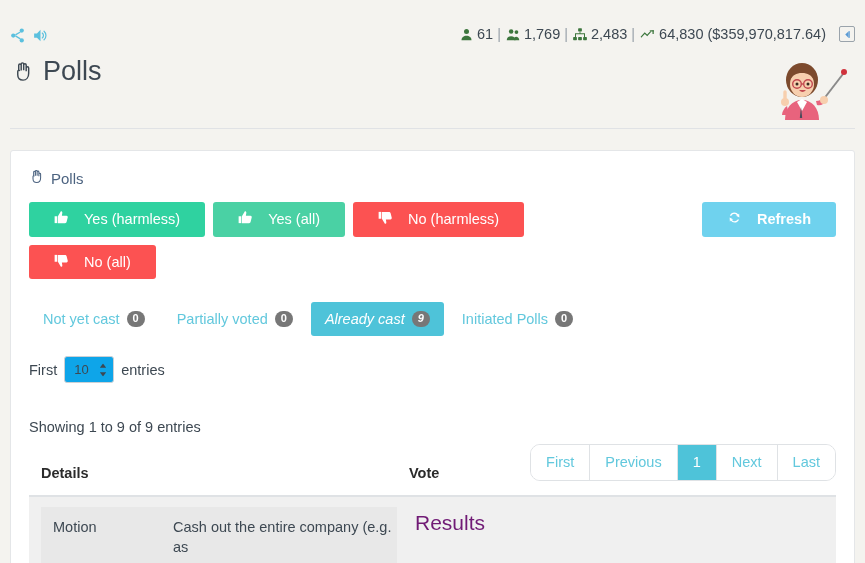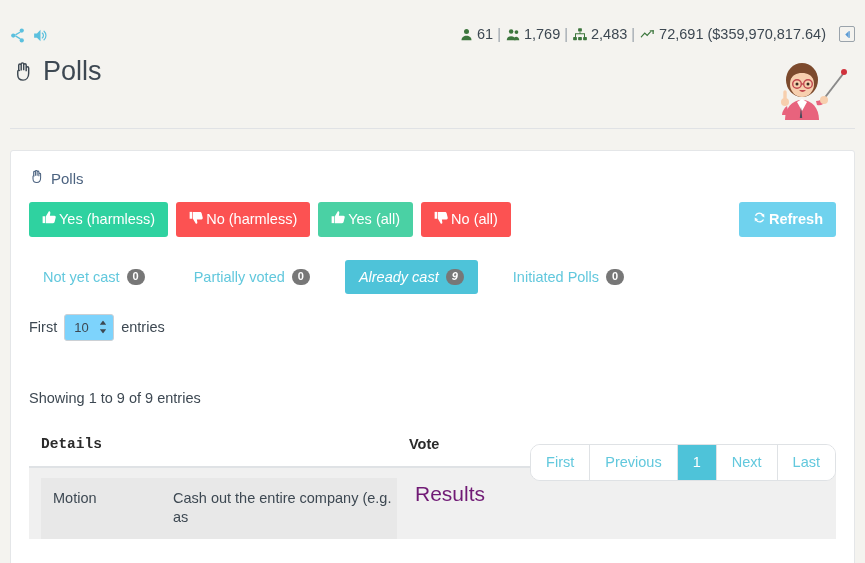--- a/index.html
+++ b/index.html
@@ -83,43 +83,43 @@
     padding: 17px 18px 0 18px;
     display: flex; align-items: center; gap: 6px;
     font-size: 15px;
     color: #4c6380;
   }
   .card-body { padding: 14px 18px 0 18px; position: relative; }
 
   
   .btn-row { display: flex; flex-wrap: wrap; gap: 8px; max-width: 560px; }
   .btn {
-    display: inline-flex; align-items: center; gap: 2px;
+    display: inline-flex; align-items: center; gap: 15px;
     border: none; border-radius: 3px;
     color: #fff;
     font-size: 14.5px;
-    padding: 8px 13px;
+    padding: 8px 25px;
     cursor: pointer;
     line-height: 1.15;
     font-family: inherit;
   }
   .btn-green { background: #2fd2a0; }
   .btn-green2 { background: #4ad1a4; }
   .btn-red { background: #fc5252; }
   .btn-refresh {
     position: absolute;
     right: 18px; top: 14px;
     background: #6fd2ee;
     font-weight: bold;
   }
 
   
   .tabs {
     display: flex; align-items: flex-start;
-    gap: 21px;
+    gap: 4px;
     margin-top: 23px;
   }
   .tab {
     display: inline-flex; align-items: center; gap: 7px;
     padding: 9px 14px;
     font-size: 14.5px;
     color: #62c8dd;
     border-radius: 3px;
     cursor: pointer;
     white-space: nowrap;
@@ -142,21 +142,21 @@
   .show-row {
     margin-top: 20px;
     display: flex; align-items: center; gap: 7px;
     font-size: 14.5px;
     color: #3d4852;
   }
   .show-select {
     appearance: none; -webkit-appearance: none;
     border: 1px solid #ccd0d4;
     border-radius: 3px;
-    background: #7dd3fc;
+    background: #0ea5e9;
     padding: 5px 24px 5px 9px;
     font-size: 13px;
     color: #3d4852;
     font-family: inherit;
     cursor: pointer;
   }
   .select-wrap { position: relative; display: inline-flex; }
   .select-arrows {
     position: absolute;
     right: 7px; top: 50%;
@@ -185,41 +185,41 @@
     color: #62c8dd;
     border-right: 1px solid #dfe2e5;
     background: #fff;
     cursor: pointer;
     line-height: 1.3;
   }
   .page-btn:last-child { border-right: none; }
   .page-btn.active { background: #4ec3d9; color: #fff; }
 
   .showing {
-    margin-top: 49px;
+    margin-top: 36px;
     font-size: 14.5px;
     color: #3d4852;
   }
 
   
   .tbl {
     margin-top: 30px;
     width: 100%;
     border-collapse: collapse;
     table-layout: fixed;
   }
   .tbl th {
     text-align: left;
     font-size: 14.5px;
     color: #2b2b2b;
     font-weight: bold;
     padding: 0 0 14px 12px;
     border-bottom: 2px solid #dfe2e5;
   }
-  .tbl th.col-details { width: 368px; font-family: Liberation Mono, monospace; }
+  .tbl th.col-details { width: 368px; }
   .tbl td {
     background: #f0f0f0;
     padding: 0;
     vertical-align: top;
   }
   .inner-tbl {
     width: 100%;
     border-collapse: collapse;
     margin: 10px 0 0 12px;
     background: #e8e8e8;
@@ -304,21 +304,21 @@
     <span class="sep">|</span>
 
     <span class="stat">
       <span class="g">
         <svg width="17" height="15" viewBox="0 0 24 24" fill="currentColor">
           <path d="M2 17.2l5.6-6.1 4 3.6L18 7.4l-1.3-1.2-5.2 5.6-4-3.6L1 15.6z"></path>
           <path d="M15 5h7v2h-4.2L15 5z"></path>
             <path d="M20 5h2v6h-2z"></path>
         </svg>
       </span>
-      <span>72,691 ($359,970,817.64)</span>
+      <span>64,830 ($359,970,817.64)</span>
     </span>
 
     <span class="collapse-box">
       <svg width="9" height="9" viewBox="0 0 12 12" fill="currentColor">
         <path d="M7.5 1.5L3 6l4.5 4.5z"></path>
           <rect x="7.6" y="1.5" width="1.4" height="9"></rect>
       </svg>
     </span>
   </div>
 </div>
@@ -385,38 +385,38 @@
       <button class="btn btn-green">
         <span>
           <svg width="15" height="15" viewBox="0 0 24 24" fill="currentColor">
             <path d="M1 10h4v11H1z"></path>
             <path d="M6 10.5L11 2c1.6 0 2.5 1.1 2.3 2.6L12.6 9H20c1.4 0 2.3 1.2 2 2.5l-1.8 7.2c-.2 1.3-1.2 2.3-2.5 2.3H6z"></path>
           </svg>
         </span>
         <span>Yes (harmless)</span>
       </button>
 
+      <button class="btn btn-green2">
+        <span>
+          <svg width="15" height="15" viewBox="0 0 24 24" fill="currentColor">
+            <path d="M1 10h4v11H1z"></path>
+            <path d="M6 10.5L11 2c1.6 0 2.5 1.1 2.3 2.6L12.6 9H20c1.4 0 2.3 1.2 2 2.5l-1.8 7.2c-.2 1.3-1.2 2.3-2.5 2.3H6z"></path>
+          </svg>
+        </span>
+        <span>Yes (all)</span>
+      </button>
+
       <button class="btn btn-red">
         <span>
           <svg width="15" height="15" viewBox="0 0 24 24" fill="currentColor">
             <path d="M1 3h4v11H1z"></path>
             <path d="M6 13.5L11 22c1.6 0 2.5-1.1 2.3-2.6L12.6 15H20c1.4 0 2.3-1.2 2-2.5l-1.8-7.2C20 4 19 3 17.7 3H6z"></path>
           </svg>
         </span>
         <span>No (harmless)</span>
-      </button>
-
-      <button class="btn btn-green2">
-        <span>
-          <svg width="15" height="15" viewBox="0 0 24 24" fill="currentColor">
-            <path d="M1 10h4v11H1z"></path>
-            <path d="M6 10.5L11 2c1.6 0 2.5 1.1 2.3 2.6L12.6 9H20c1.4 0 2.3 1.2 2 2.5l-1.8 7.2c-.2 1.3-1.2 2.3-2.5 2.3H6z"></path>
-          </svg>
-        </span>
-        <span>Yes (all)</span>
       </button>
 
       <button class="btn btn-red">
         <span>
           <svg width="15" height="15" viewBox="0 0 24 24" fill="currentColor">
             <path d="M1 3h4v11H1z"></path>
             <path d="M6 13.5L11 22c1.6 0 2.5-1.1 2.3-2.6L12.6 15H20c1.4 0 2.3-1.2 2-2.5l-1.8-7.2C20 4 19 3 17.7 3H6z"></path>
           </svg>
         </span>
         <span>No (all)</span>

